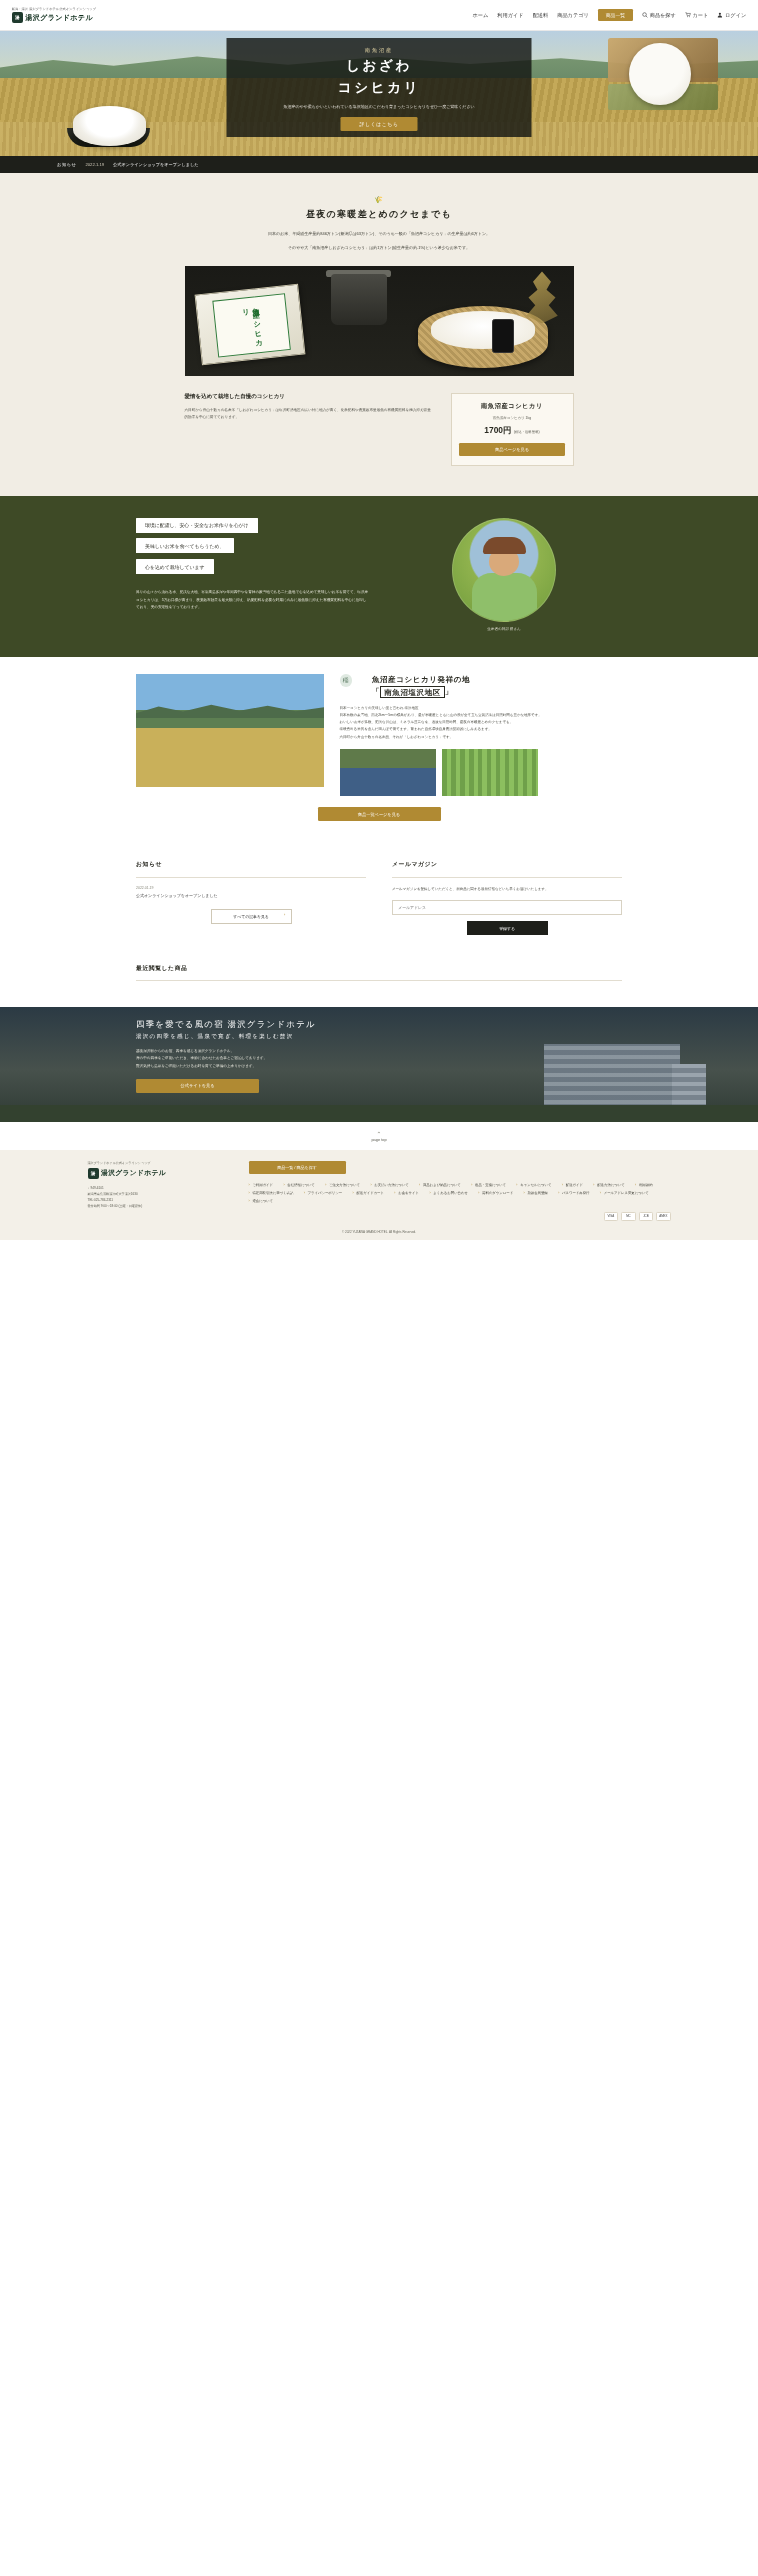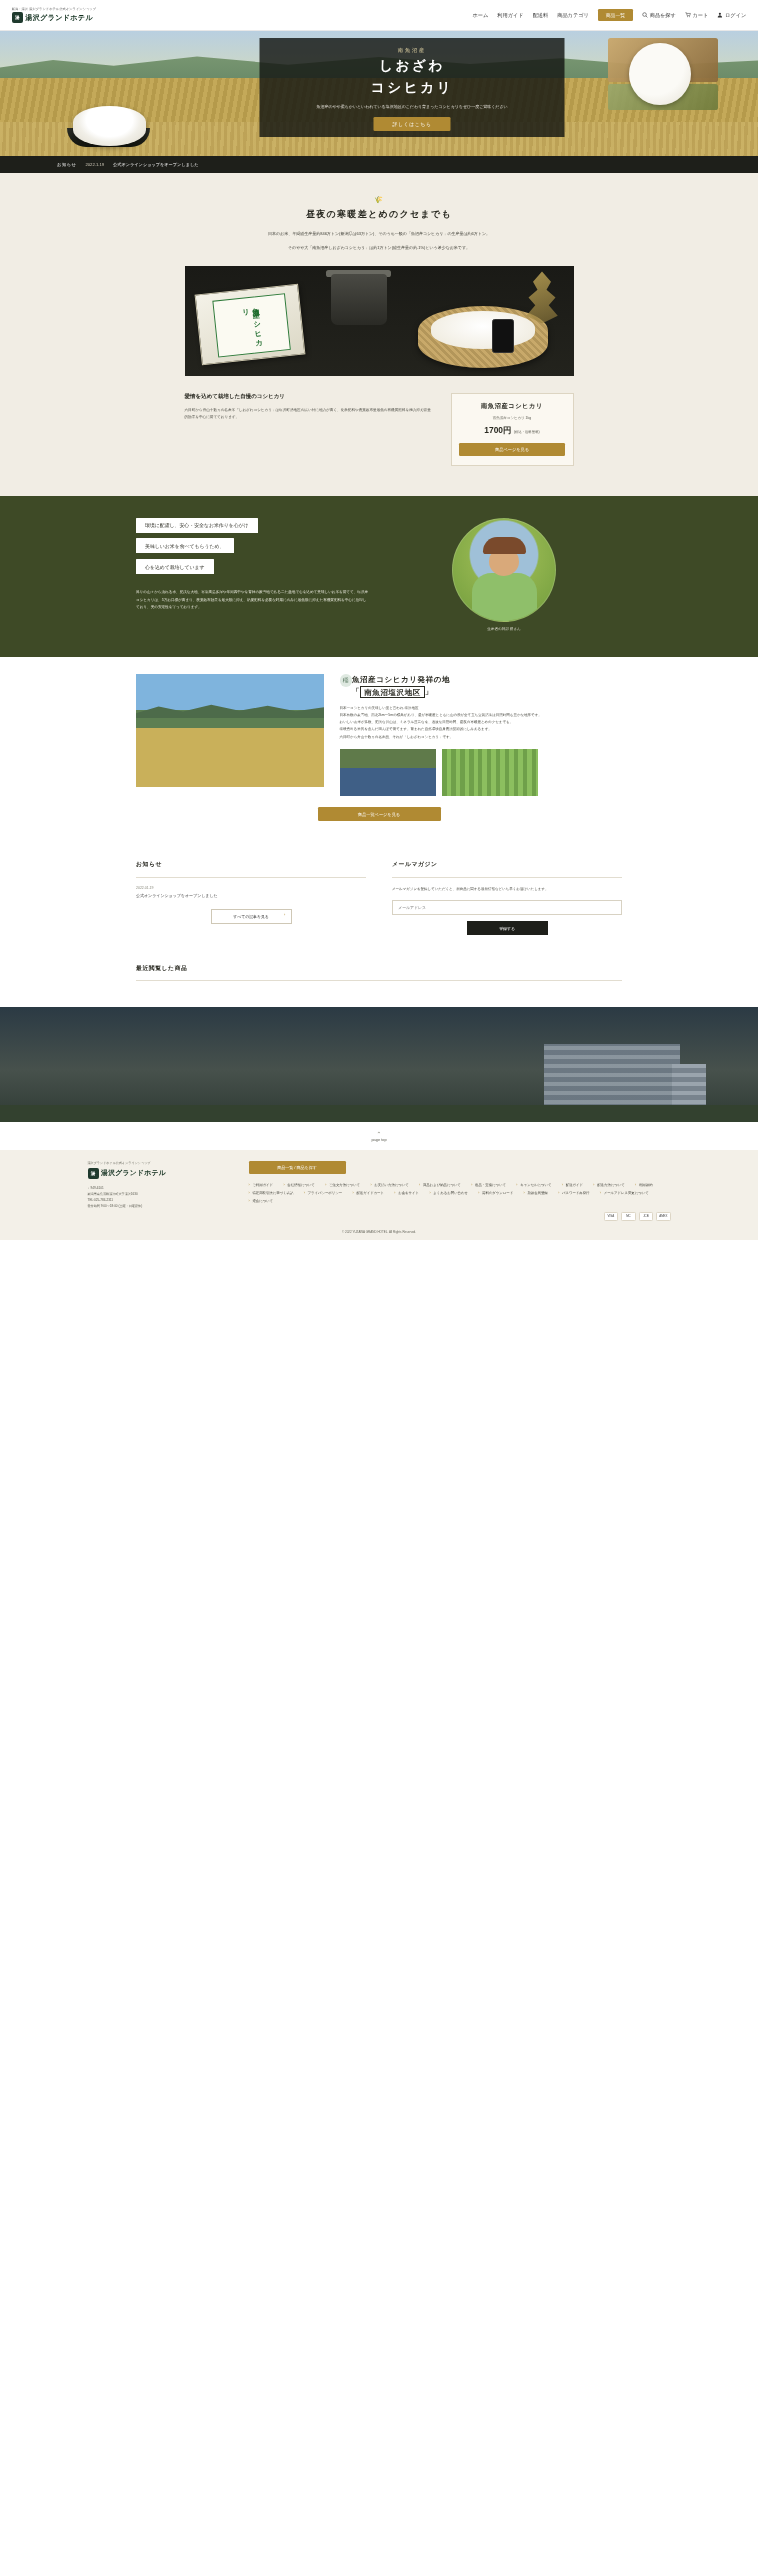--- a/index.html
+++ b/index.html
@@ -60,21 +60,21 @@
   .hero-mountains {
     position:absolute; left:0; right:0; top:15.6px; height:35px;
     background: linear-gradient(180deg,#7d9a74 0%, #6a8a68 100%);
     clip-path: polygon(0 60%, 7% 38%, 15% 55%, 26% 28%, 38% 52%, 50% 30%, 62% 50%, 74% 33%, 86% 55%, 100% 40%, 100% 100%, 0 100%);
   }
   .hero-panel {
     position: absolute; left: 50%; transform: translateX(-50%);
     top: 6.5px; width: 305px; height: 99px;
     background: rgba(20,22,18,.82);
     padding: 9px 10.4px;
-    display: flex; flex-direction: column; align-items: center; margin-left: 33px;
+    display: flex; flex-direction: column; align-items: center;
   }
   .hero-kicker { color:#e8d9a8; font-size:5.2px; letter-spacing:1.9px; margin-bottom:3.2px; }
   .hero-title { color:#fff; font-size:13.6px; letter-spacing:2.6px; font-weight:bold; margin-bottom:3.9px; }
   .hero-title2 { color:#fff; font-size:13.6px; letter-spacing:2.6px; font-weight:bold; margin-bottom:6.5px; }
   .hero-desc { color:#e9e6df; font-size:4px; line-height:1.9; text-align:center; margin-bottom:6.5px; }
   .hero-btn {
     background:#b08a33; color:#fff; font-size:4.9px; padding:3.9px 19.4px;
     border-radius:1.3px; cursor:pointer; letter-spacing:0.6px;
   }
   .hero-rice-bowl {
@@ -205,21 +205,21 @@
   .sec-white { background:#fff; padding: 17px 0 22px; }
   .origin-inner { width: 486px; margin:0 auto; display:flex; gap:15.6px; }
   .origin-photo {
     width: 188px; height: 113px;
     background: linear-gradient(180deg,#7fb4dd 0 32%, #5d7f52 32% 48%, #c9b05a 48% 100%);
     position:relative; overflow:hidden;
   }
   .origin-mt { position:absolute; left:0; right:0; top:27px; height:17px; background:#4d6b4a;
     clip-path: polygon(0 70%,12% 30%,25% 60%,40% 20%,55% 55%,70% 25%,85% 58%,100% 35%,100% 100%,0 100%); }
   .origin-right { flex:1; }
-  .origin-title-wrap { display:flex; align-items:flex-start; gap:0; margin-bottom:7.8px; }
+  .origin-title-wrap { display:flex; align-items:flex-start; gap:20px; margin-bottom:7.8px; }
   .origin-badge {
     width:12.3px;height:12.3px;border-radius:50%;background:#dfe9e1;
     display:flex;align-items:center;justify-content:center;color:#4a6b52;font-size:5.8px; flex:none;
   }
   .origin-title { font-size:7.5px; font-weight:bold; color:#2a2a22; line-height:1.7; letter-spacing:0.6px; }
   .origin-title2 { font-size:7.5px; font-weight:bold; color:#2a2a22; letter-spacing:0.6px; }
   .origin-title2 .boxed { border:0.6px solid #2a2a22; padding:0.6px 3.2px; }
   .origin-body { font-size:3.5px; line-height:2.05; color:#4a4a42; }
   .origin-photos { display:flex; gap:6.5px; margin-top:7.8px; }
   .op1 { width:96px; height:47px; background:linear-gradient(180deg,#5f7a4a 0 40%,#3f5f86 40% 100%); }
@@ -480,20 +480,28 @@
 
 <div class="recent">
   <div class="recent-title">最近閲覧した商品</div>
   <div class="nm-rule"></div>
 </div>
 
 <div class="hotel">
   <div class="hotel-bld"></div>
   <div class="hotel-bld2"></div>
   <div class="hotel-ground"></div>
+  <div class="hotel-inner">
+    <div class="hotel-h1">四季を愛でる風の宿 湯沢グランドホテル</div>
+    <div class="hotel-h2">湯沢の四季を感じ、温泉で寛ぎ、料理を楽しむ贅沢</div>
+    <div class="hotel-p" style="white-space:pre-line">越後湯沢駅からのお宿、四季を感じる湯沢グランドホテル。
+海の中の四季をご堪能いただき、季節に合わせたお食事とご宿泊してあります。
+贅沢気持ち温泉をご堪能いただけるお時を育てご準備の上承りかけます。</div>
+    <div class="hotel-btn">公式サイトを見る</div>
+  </div>
 </div>
 
 <div class="pagetop">
   <div class="pagetop-arrow">⌃</div>
   <div class="pagetop-text">page top</div>
 </div>
 
 <div class="footer">
   <div class="footer-inner">
     <div class="f-left">

